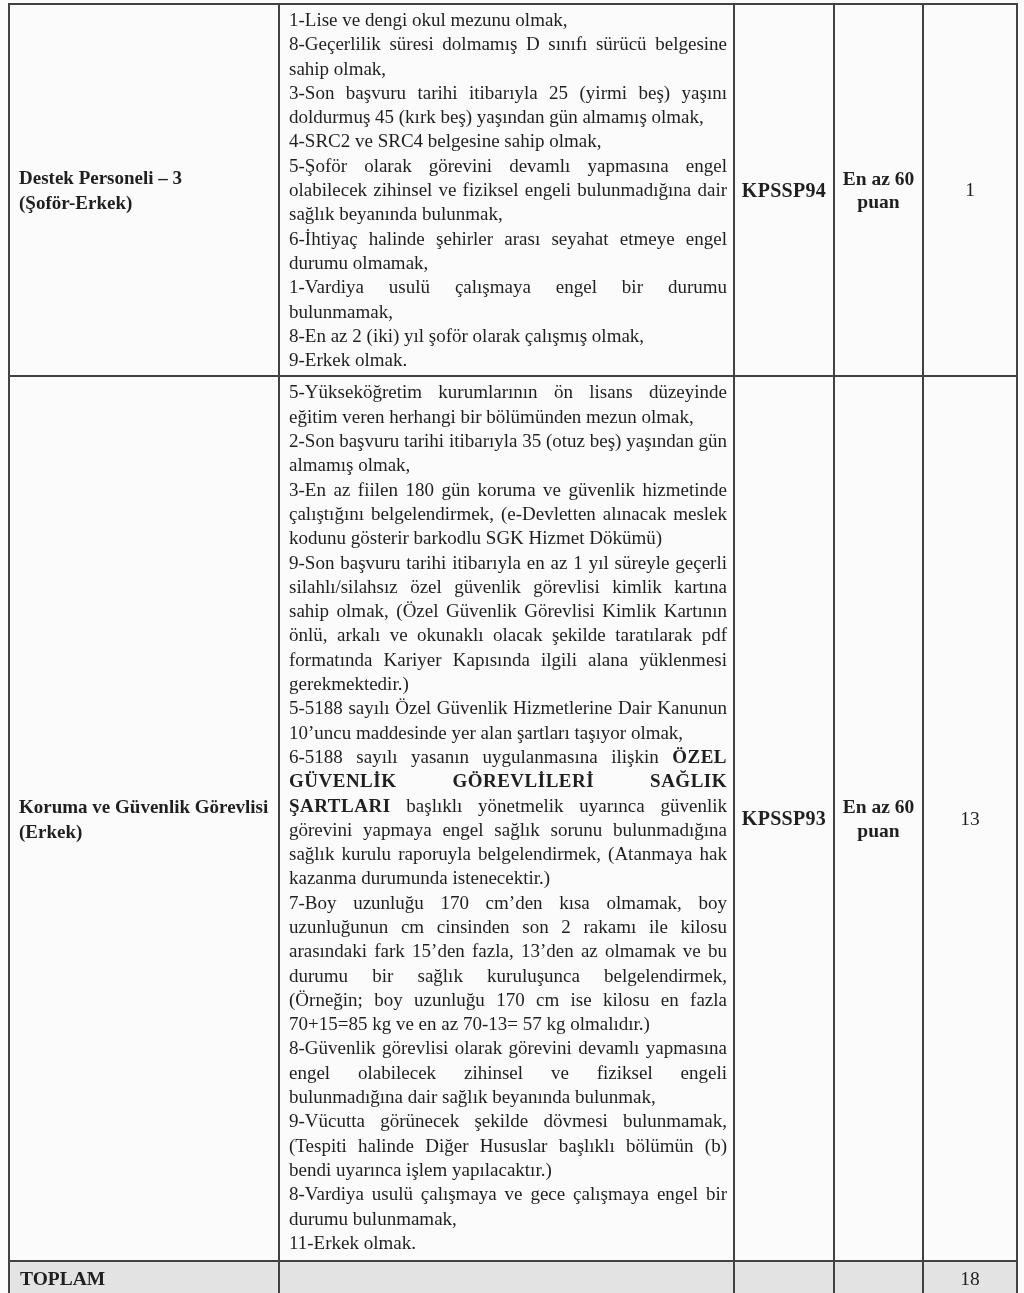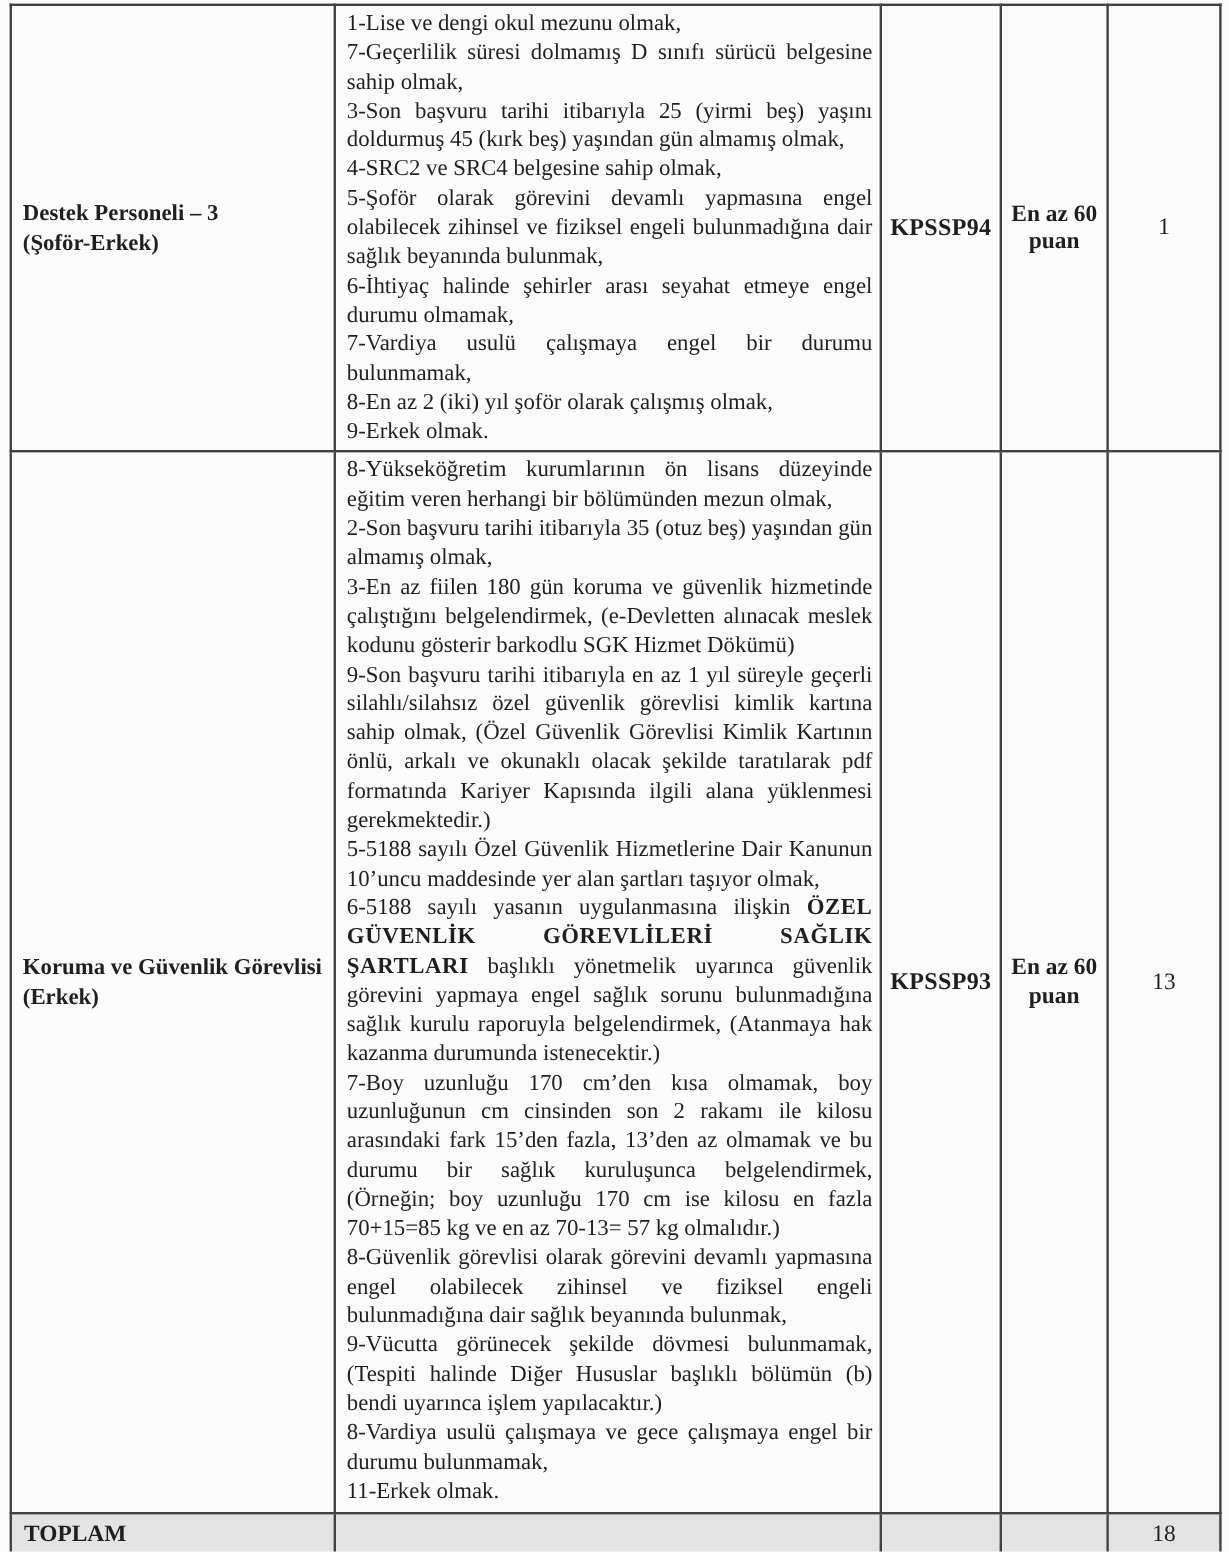--- a/index.html
+++ b/index.html
@@ -97,44 +97,44 @@
       <col style="width:94px">
     </colgroup>
     <tbody id="rows-container">
   <tr class="data-row-0">
     <td class="cell-position">
       <div>Destek Personeli – 3</div>
       <div>(Şoför-Erkek)</div>
     </td>
     <td class="cell-req">
             <p><span>1-Lise ve dengi okul mezunu olmak,</span></p>
-            <p><span>7-Geçerlilik süresi dolmamış D sınıfı sürücü belgesine sahip olmak,</span></p>
+            <p><span>8-Geçerlilik süresi dolmamış D sınıfı sürücü belgesine sahip olmak,</span></p>
             <p><span>3-Son başvuru tarihi itibarıyla 25 (yirmi beş) yaşını doldurmuş 45 (kırk beş) yaşından gün almamış olmak,</span></p>
             <p><span>4-SRC2 ve SRC4 belgesine sahip olmak,</span></p>
             <p><span>5-Şoför olarak görevini devamlı yapmasına engel olabilecek zihinsel ve fiziksel engeli bulunmadığına dair sağlık beyanında bulunmak,</span></p>
             <p><span>6-İhtiyaç halinde şehirler arası seyahat etmeye engel durumu olmamak,</span></p>
-            <p><span>7-Vardiya usulü çalışmaya engel bir durumu bulunmamak,</span></p>
+            <p><span>1-Vardiya usulü çalışmaya engel bir durumu bulunmamak,</span></p>
             <p><span>8-En az 2 (iki) yıl şoför olarak çalışmış olmak,</span></p>
             <p><span>9-Erkek olmak.</span></p>
           </td>
     <td class="cell-kpss">KPSSP94</td>
     <td class="cell-score">
       <div>En az 60</div>
       <div>puan</div>
     </td>
     <td class="cell-count">1</td>
   </tr>
 
   <tr class="data-row-1">
     <td class="cell-position">
       <div>Koruma ve Güvenlik Görevlisi</div>
       <div>(Erkek)</div>
     </td>
     <td class="cell-req">
-            <p><span>8-Yükseköğretim kurumlarının ön lisans düzeyinde eğitim veren herhangi bir bölümünden mezun olmak,</span></p>
+            <p><span>5-Yükseköğretim kurumlarının ön lisans düzeyinde eğitim veren herhangi bir bölümünden mezun olmak,</span></p>
             <p><span>2-Son başvuru tarihi itibarıyla 35 (otuz beş) yaşından gün almamış olmak,</span></p>
             <p><span>3-En az fiilen 180 gün koruma ve güvenlik hizmetinde çalıştığını belgelendirmek, (e-Devletten alınacak meslek kodunu gösterir barkodlu SGK Hizmet Dökümü)</span></p>
             <p><span>9-Son başvuru tarihi itibarıyla en az 1 yıl süreyle geçerli silahlı/silahsız özel güvenlik görevlisi kimlik kartına sahip olmak, (Özel Güvenlik Görevlisi Kimlik Kartının önlü, arkalı ve okunaklı olacak şekilde taratılarak pdf formatında Kariyer Kapısında ilgili alana yüklenmesi gerekmektedir.)</span></p>
             <p><span>5-5188 sayılı Özel Güvenlik Hizmetlerine Dair Kanunun 10’uncu maddesinde yer alan şartları taşıyor olmak,</span></p>
             <p><span>6-5188 sayılı yasanın uygulanmasına ilişkin </span><b>ÖZEL GÜVENLİK GÖREVLİLERİ SAĞLIK ŞARTLARI</b><span> başlıklı yönetmelik uyarınca güvenlik görevini yapmaya engel sağlık sorunu bulunmadığına sağlık kurulu raporuyla belgelendirmek, (Atanmaya hak kazanma durumunda istenecektir.)</span></p>
             <p><span>7-Boy uzunluğu 170 cm’den kısa olmamak, boy uzunluğunun cm cinsinden son 2 rakamı ile kilosu arasındaki fark 15’den fazla, 13’den az olmamak ve bu durumu bir sağlık kuruluşunca belgelendirmek, (Örneğin; boy uzunluğu 170 cm ise kilosu en fazla 70+15=85 kg ve en az 70-13= 57 kg olmalıdır.)</span></p>
             <p><span>8-Güvenlik görevlisi olarak görevini devamlı yapmasına engel olabilecek zihinsel ve fiziksel engeli bulunmadığına dair sağlık beyanında bulunmak,</span></p>
             <p><span>9-Vücutta görünecek şekilde dövmesi bulunmamak, (Tespiti halinde Diğer Hususlar başlıklı bölümün (b) bendi uyarınca işlem yapılacaktır.)</span></p>
             <p><span>8-Vardiya usulü çalışmaya ve gece çalışmaya engel bir durumu bulunmamak,</span></p>
             <p><span>11-Erkek olmak.</span></p>

